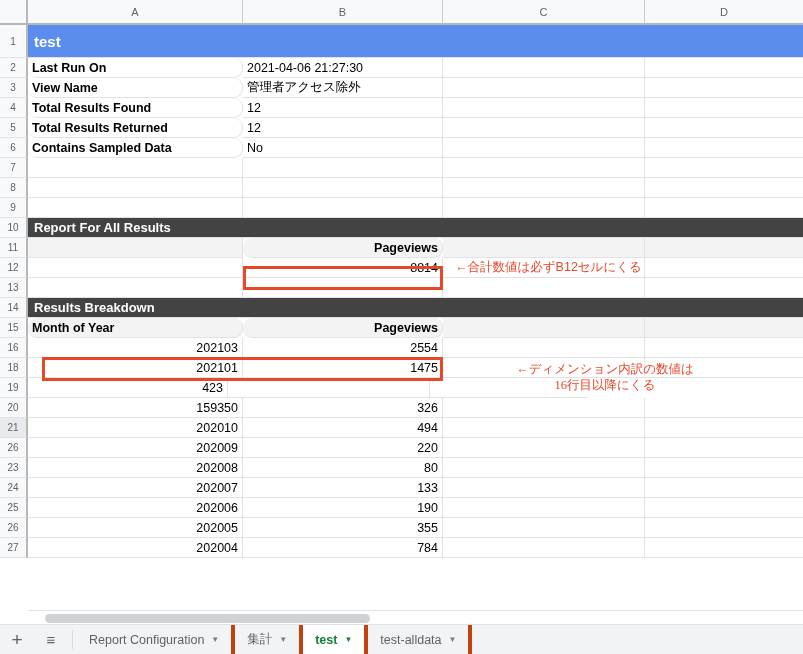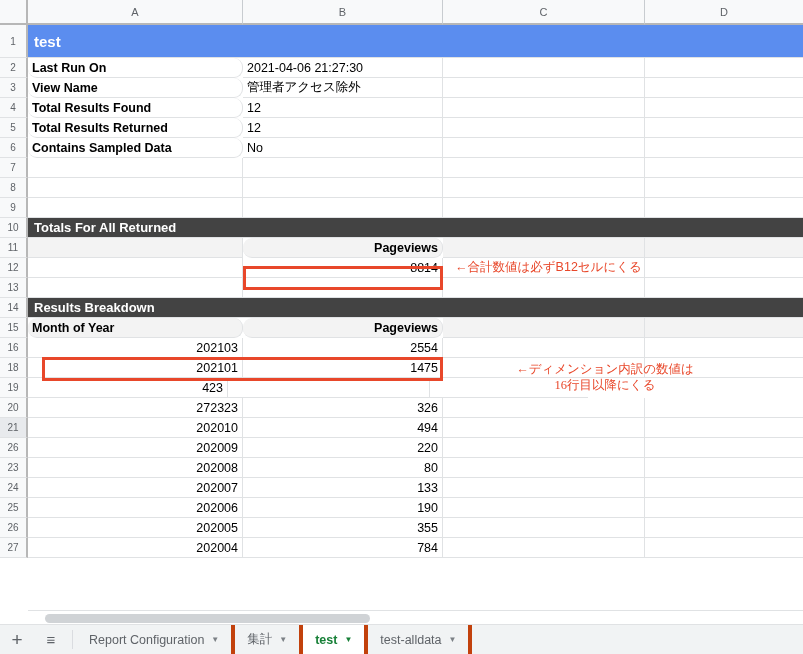--- a/index.html
+++ b/index.html
@@ -248,21 +248,21 @@
       </div>
       <div class="row">
         <div class="row-head">9</div>
         <div class="cell c-a"></div>
         <div class="cell c-b"></div>
         <div class="cell c-c"></div>
         <div class="cell c-d"></div>
       </div>
       <div class="row">
         <div class="row-head">10</div>
-        <div class="banner banner-dark">Totals For All Returned</div>
+        <div class="banner banner-dark">Report For All Results</div>
       </div>
       <div class="row">
         <div class="row-head">11</div>
         <div class="cell c-a shaded"></div>
         <div class="cell c-b shaded right bold">Pageviews</div>
         <div class="cell c-c shaded"></div>
         <div class="cell c-d shaded"></div>
       </div>
       <div class="row">
         <div class="row-head">12</div>
@@ -304,21 +304,21 @@
         <div class="cell c-d"></div>
       </div>
       <div class="row">
         <div class="row-head">19</div>
         <div class="cell c-b right">423</div>
         <div class="cell c-c"></div>
         <div class="cell c-d"></div>
       </div>
       <div class="row">
         <div class="row-head">20</div>
-        <div class="cell c-a right">272323</div>
+        <div class="cell c-a right">159350</div>
         <div class="cell c-b right">326</div>
         <div class="cell c-c"></div>
         <div class="cell c-d"></div>
       </div>
       <div class="row">
         <div class="row-head hl">21</div>
         <div class="cell c-a right">202010</div>
         <div class="cell c-b right">494</div>
         <div class="cell c-c"></div>
         <div class="cell c-d"></div>

